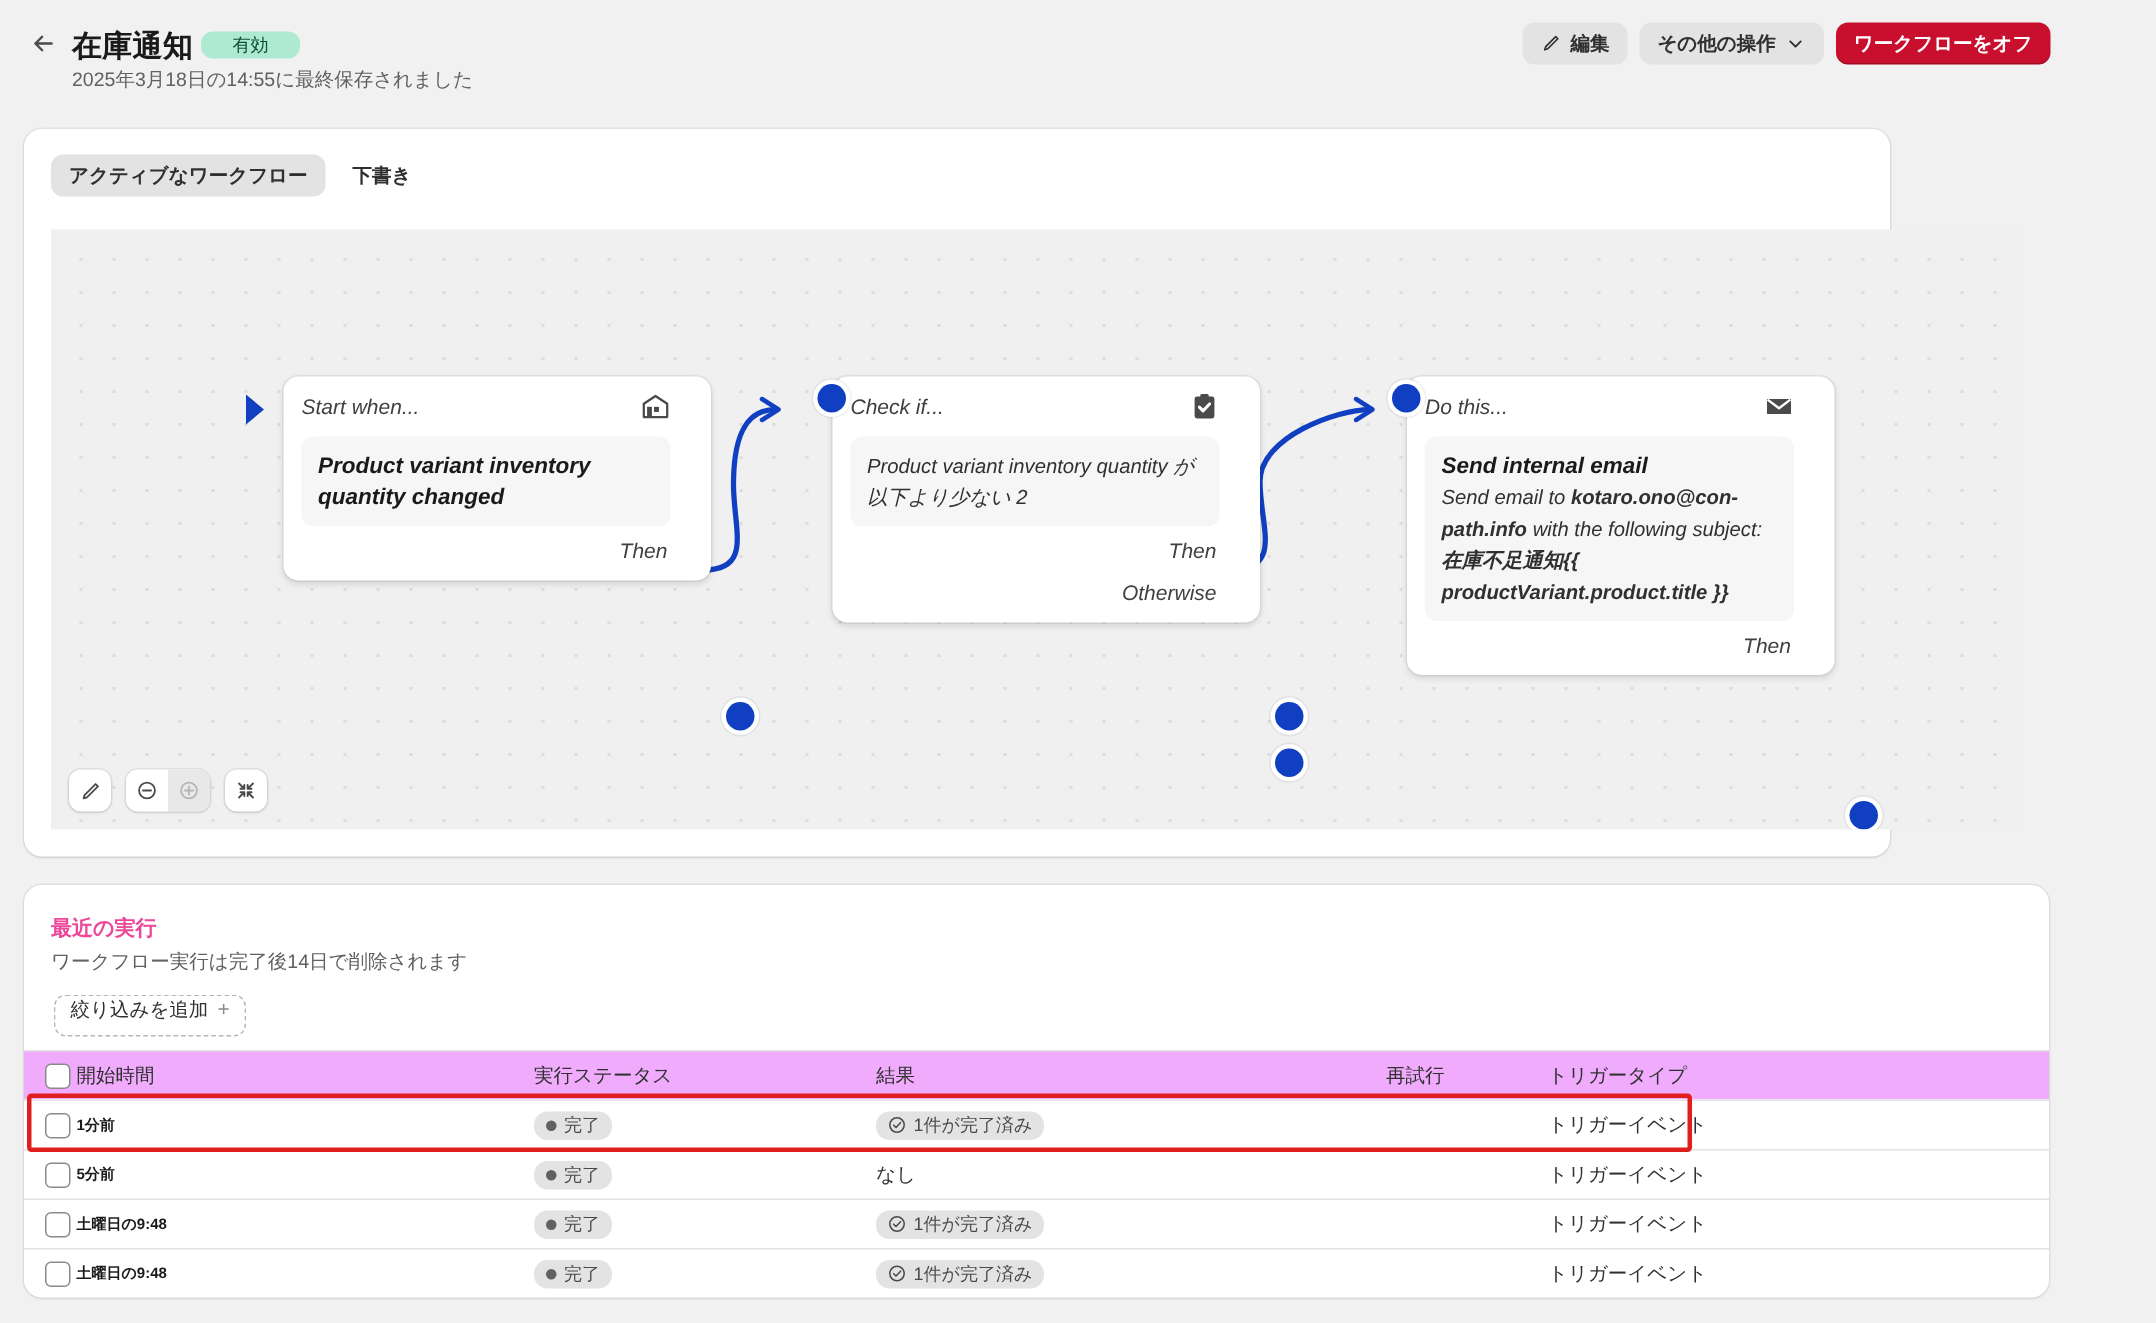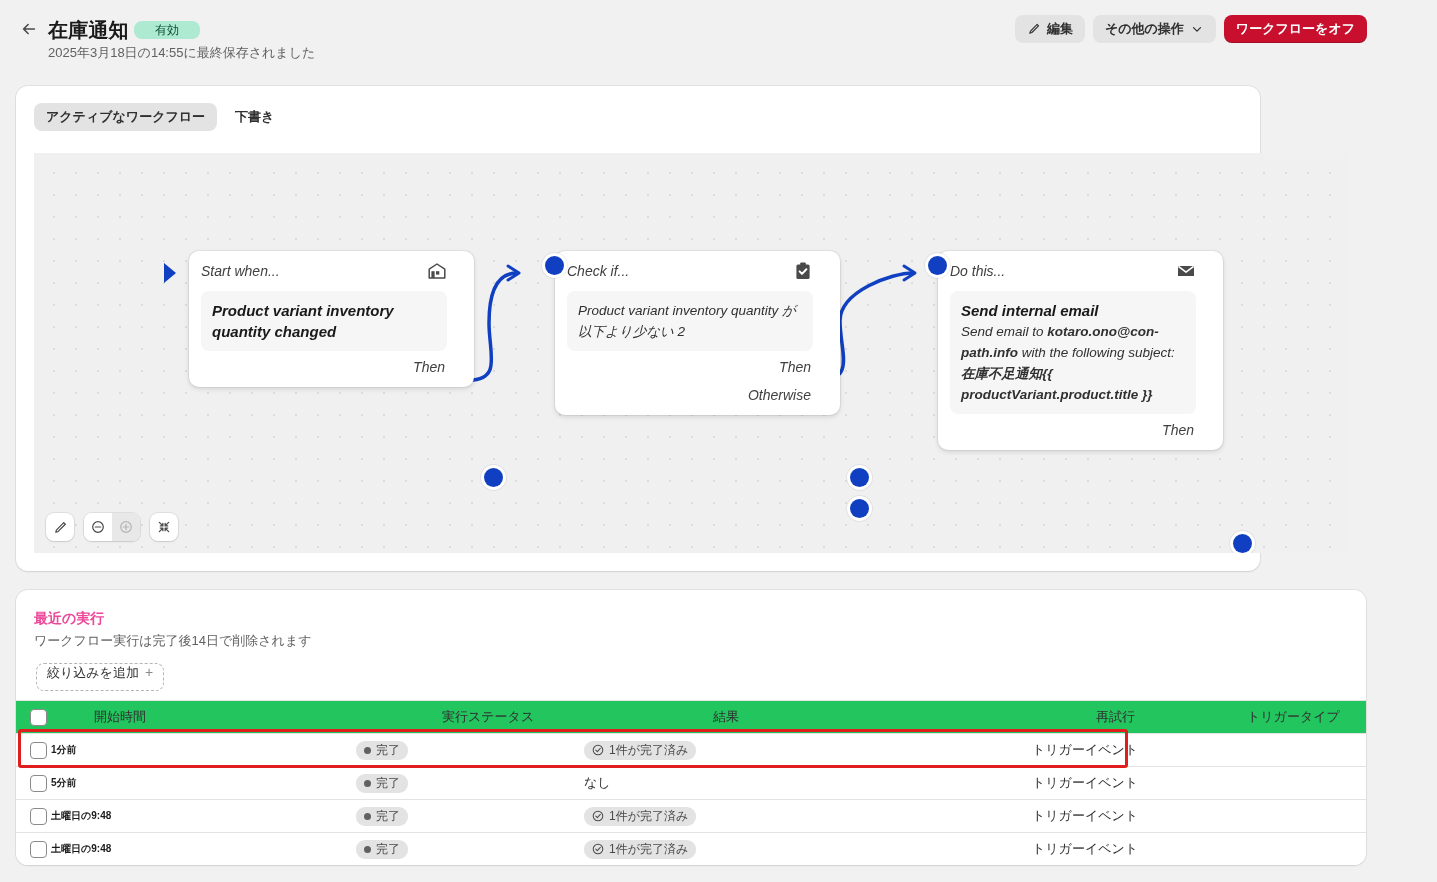--- a/index.html
+++ b/index.html
@@ -160,21 +160,21 @@
     height: 28px; padding: 0 10px;
     display: inline-flex; gap: 6px;
     border: 1px dashed #b5b5b5; border-radius: 8px;
     background: #ffffff; color: #303030;
     font-size: 13px; font-family: Liberation Sans, sans-serif; cursor: pointer;
   }
   .filter-btn .plus { color: #8a8a8a; font-size: 14px; }
 
   .table { position: absolute; left: 0; top: 110px; width: 1350px; }
   .trow { display: flex; align-items: center; height: 33px; border-top: 1px solid #e3e3e3; }
-  .thead { background: #22c55e; height: 33px; border-top: 1px solid #e3e3e3; gap: 43px; }
+  .thead { background: #f0abfc; height: 33px; border-top: 1px solid #e3e3e3; }
   .trow.body { height: 33px; background: #ffffff; }
   .cell { font-size: 13px; color: #303030; display: flex; align-items: center; }
   .c-check { width: 35px; padding-left: 14px; flex: none; }
   .c-time  { width: 305px; flex: none; }
   .c-stat  { width: 228px; flex: none; }
   .c-res   { width: 340px; flex: none; }
   .c-retry { width: 108px; flex: none; }
   .c-trig  { width: 300px; flex: none; }
   .th { font-size: 13px; color: #303030; }
   .row-time { font-weight: 700; font-size: 10px; color: #1a1a1a; }

